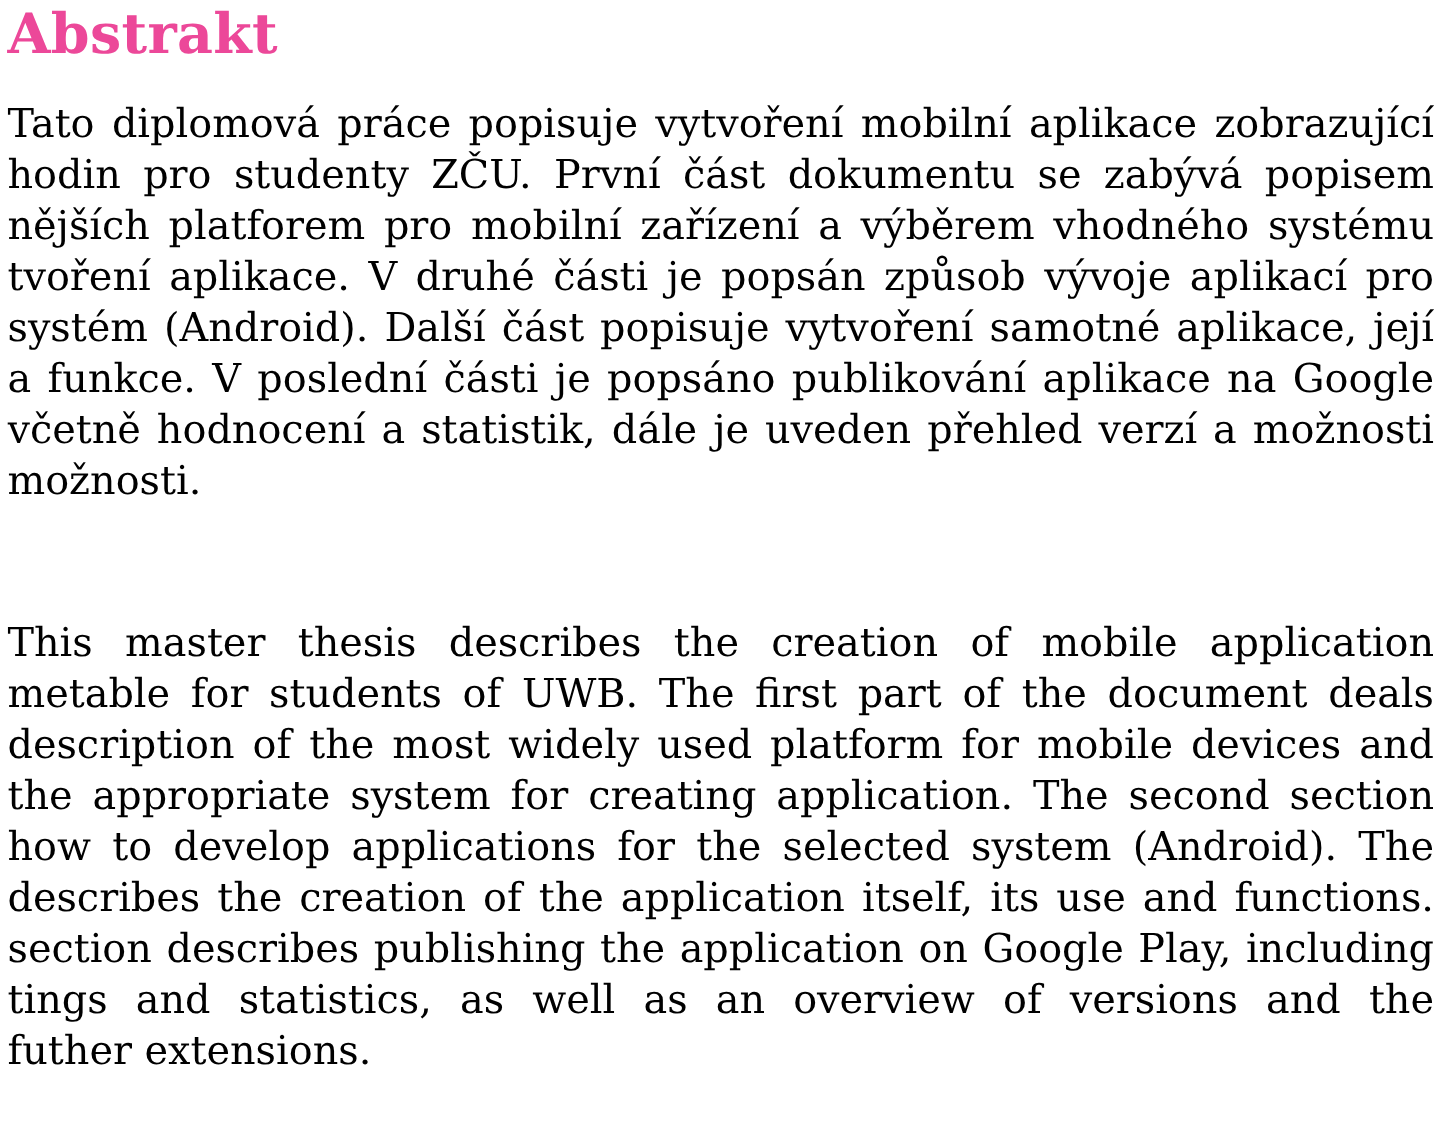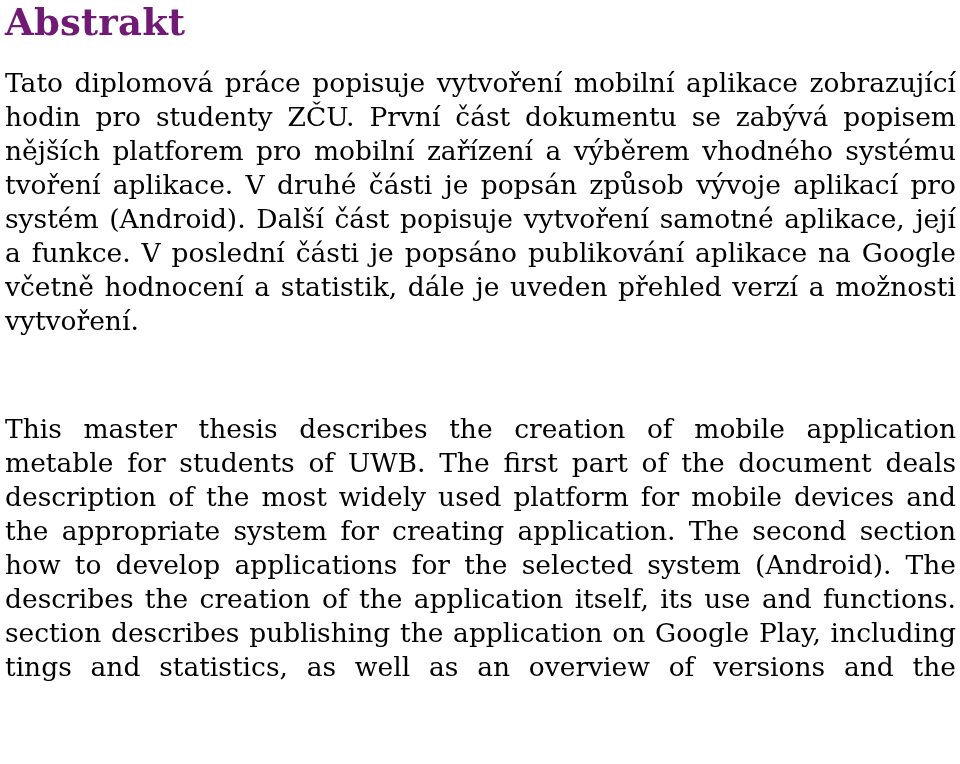--- a/index.html
+++ b/index.html
@@ -35,21 +35,21 @@
   #section-en { top: 388px; }
 
   .heading {
     font-family: "DejaVu Serif", "Liberation Serif", serif;
     font-weight: 700;
     font-size: 37px;
     line-height: 44px;
     letter-spacing: 0.2px;
     margin: 0;
     padding: 0;
-    color: #701a75;
+    color: #ec4899;
     white-space: nowrap;
   }
 
   .body-block {
     margin: 0;
     padding: 0;
   }
 
   #section-cs .body-block { margin-top: 22px; }
   #section-en .body-block { margin-top: 24px; }
@@ -81,31 +81,32 @@
     <h1 class="heading">Abstrakt</h1>
 
     <div class="body-block">
       <span class="tl" style="white-space: normal;">Tato diplomová práce popisuje vytvoření mobilní aplikace zobrazující rozvrh</span>
       <span class="tl" style="white-space: normal;">hodin pro studenty ZČU. První část dokumentu se zabývá popisem nejrozšíře-</span>
       <span class="tl" style="white-space: normal;">nějších platforem pro mobilní zařízení a výběrem vhodného systému pro vy-</span>
       <span class="tl" style="white-space: normal;">tvoření aplikace. V druhé části je popsán způsob vývoje aplikací pro vybraný</span>
       <span class="tl" style="white-space: normal;">systém (Android). Další část popisuje vytvoření samotné aplikace, její použití</span>
       <span class="tl" style="white-space: normal;">a funkce. V poslední části je popsáno publikování aplikace na Google Play,</span>
       <span class="tl" style="white-space: normal;">včetně hodnocení a statistik, dále je uveden přehled verzí a možnosti dalších</span>
-      <span class="tl flush" style="white-space: normal;">vytvoření.</span>
+      <span class="tl flush" style="white-space: normal;">možnosti.</span>
     </div>
   </section>
 
   <section class="section" id="section-en">
 
     <div class="body-block">
       <span class="tl" style="white-space: normal;">This master thesis describes the creation of mobile application showing the ti-</span>
       <span class="tl" style="white-space: normal;">metable for students of UWB. The first part of the document deals with the</span>
       <span class="tl" style="white-space: normal;">description of the most widely used platform for mobile devices and selecting</span>
       <span class="tl" style="white-space: normal;">the appropriate system for creating application. The second section describes</span>
       <span class="tl" style="white-space: normal;">how to develop applications for the selected system (Android). The next section</span>
       <span class="tl" style="white-space: normal;">describes the creation of the application itself, its use and functions. The last</span>
       <span class="tl" style="white-space: normal;">section describes publishing the application on Google Play, including user ra-</span>
       <span class="tl" style="white-space: normal;">tings and statistics, as well as an overview of versions and the possibility of</span>
+      <span class="tl flush" style="white-space: normal;">futher extensions.</span>
     </div>
   </section>
 
 </div>
 
 </body></html>

